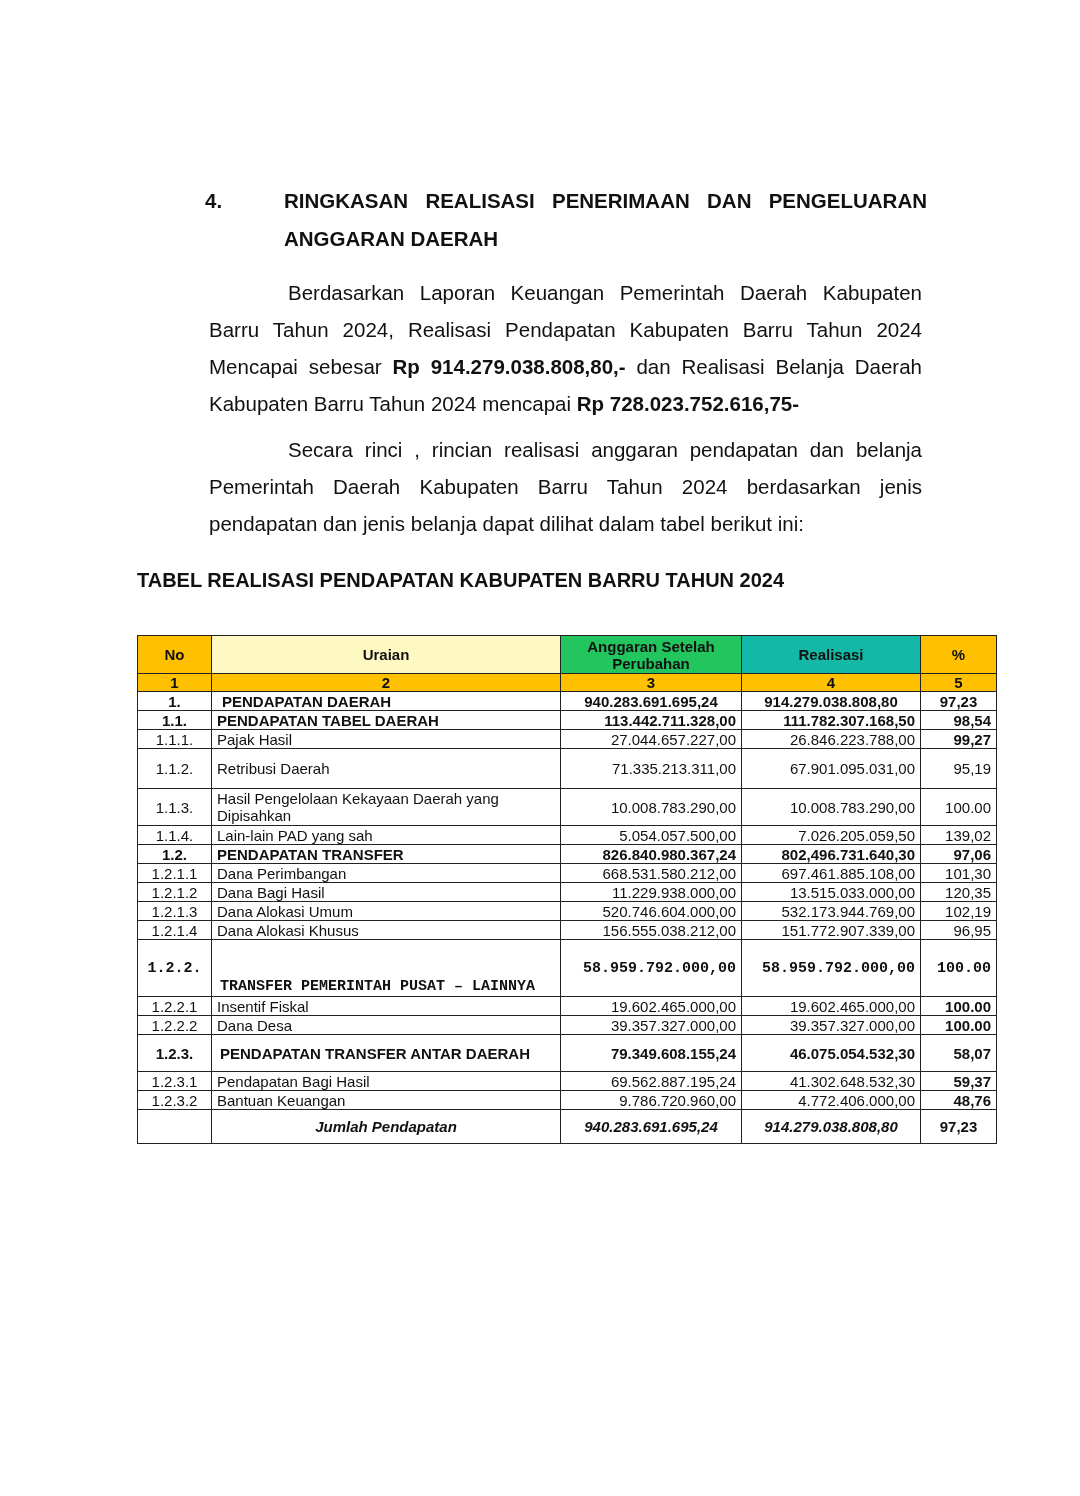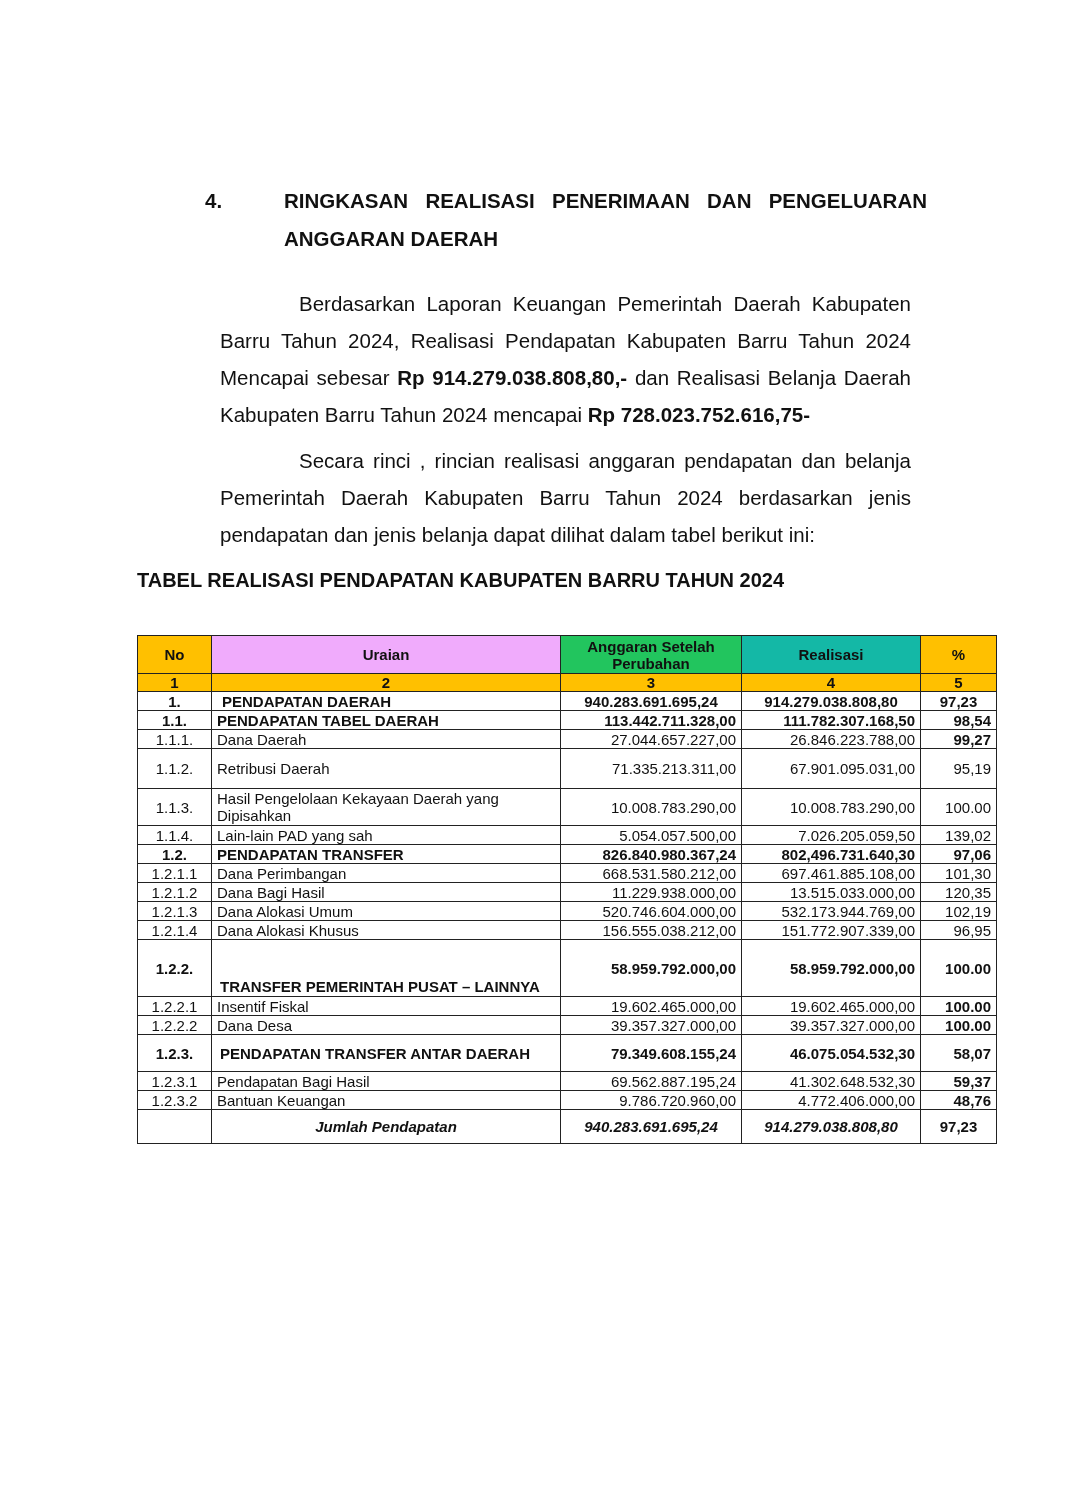--- a/index.html
+++ b/index.html
@@ -5,21 +5,21 @@
   html, body { margin: 0; padding: 0; background: #ffffff; }
   body { width: 1080px; height: 1496px; position: relative; overflow: hidden;
          font-family: "Liberation Sans", sans-serif; color: #111; }
   .heading { position: absolute; left: 205px; top: 182px; width: 722px;
              font-weight: bold; font-size: 20.5px; line-height: 38px; }
   .heading .num { position: absolute; left: 0; top: 0; }
   .heading .txt { margin-left: 79px; text-align: justify; text-align-last: left; }
   .heading .line1 { text-align: justify; text-align-last: justify; display:block; }
   .para { position: absolute; left: 205px; width: 721px; font-size: 20.5px;
           line-height: 37px; text-align: justify; }
-  .para p { margin: 15px; text-indent: 79px; }
+  .para p { margin: 4px; text-indent: 79px; }
   .p1 { top: 270px; }
   .p2 { top: 427px; }
   .para b { font-weight: bold; }
   .table-title { position: absolute; left: 137px; width: 858px; top: 565px;
                  text-align: left; font-weight: bold; font-size: 20px; line-height: 30px; }
   table.rev { position: absolute; left: 137px; top: 635px; border-collapse: collapse;
               font-size: 15px; table-layout: fixed; width: 859px; border-radius: 15px; }
   table.rev td, table.rev th { border: 1px solid #222; padding: 0 5px; line-height: 17px; }
   table.rev th { background: #FFC000; font-weight: bold; text-align: center; }
   col.c-no { width: 74px; } col.c-ur { width: 349px; } col.c-an { width: 181px; }
@@ -31,21 +31,21 @@
   td.pct { text-align: right; }
   td.pct.c { text-align: center; }
   tr.b td { font-weight: bold; }
   td.bold { font-weight: bold; }
   td.ur { padding-left: 14px; }
   td.ur.h1 { padding-left: 10px; }
   td.ur.sec { padding-left: 8px; }
   tr.r18 td { height: 18px; }
   tr.tall td { height: 39px; }
   tr.two td { height: 36px; }
-  tr.xl td { height: 55px; }
+  tr.xl td { height: 55px; font-family: Liberation Mono, monospace; }
   tr.tot td { height: 33px; font-weight: bold; font-style: italic; }
   td.center { text-align: center; }
 </style>
 </head>
 <body>
 
 <div class="heading">
   <span class="num">4.</span>
   <div class="txt">
     <span class="line1">RINGKASAN REALISASI PENERIMAAN DAN PENGELUARAN</span>
@@ -67,21 +67,21 @@
   <colgroup>
     <col class="c-no">
       <col class="c-ur">
       <col class="c-an">
       <col class="c-re">
       <col class="c-pc">
   </colgroup>
   <thead>
     <tr class="hdr1">
       <th style="background: rgb(255, 192, 0);">No</th>
-      <th style="background: #f0abfc;">Uraian</th>
+      <th style="background: #fef9c3;">Uraian</th>
       <th style="background: #22c55e;">Anggaran Setelah Perubahan</th>
       <th style="background: #14b8a6;">Realisasi</th>
       <th style="background: rgb(255, 192, 0);">%</th>
     </tr>
     <tr class="hdr2">
       <th style="background: rgb(255, 192, 0);">1</th>
       <th style="background: rgb(255, 192, 0);">2</th>
       <th style="background: rgb(255, 192, 0);">3</th>
       <th style="background: rgb(255, 192, 0);">4</th>
       <th style="background: rgb(255, 192, 0);">5</th>
@@ -97,21 +97,21 @@
     </tr>
     <tr class="b r18">
       <td class="no">1.1.</td>
       <td class="ur">PENDAPATAN TABEL DAERAH</td>
       <td class="num">113.442.711.328,00</td>
       <td class="num">111.782.307.168,50</td>
       <td class="pct">98,54</td>
     </tr>
     <tr class="r18">
       <td class="no">1.1.1.</td>
-      <td class="ur">Dana Daerah</td>
+      <td class="ur">Pajak Hasil</td>
       <td class="num">27.044.657.227,00</td>
       <td class="num">26.846.223.788,00</td>
       <td class="pct bold">99,27</td>
     </tr>
     <tr class="tall">
       <td class="no">1.1.2.</td>
       <td class="ur">Retribusi Daerah</td>
       <td class="num">71.335.213.311,00</td>
       <td class="num">67.901.095.031,00</td>
       <td class="pct">95,19</td>

